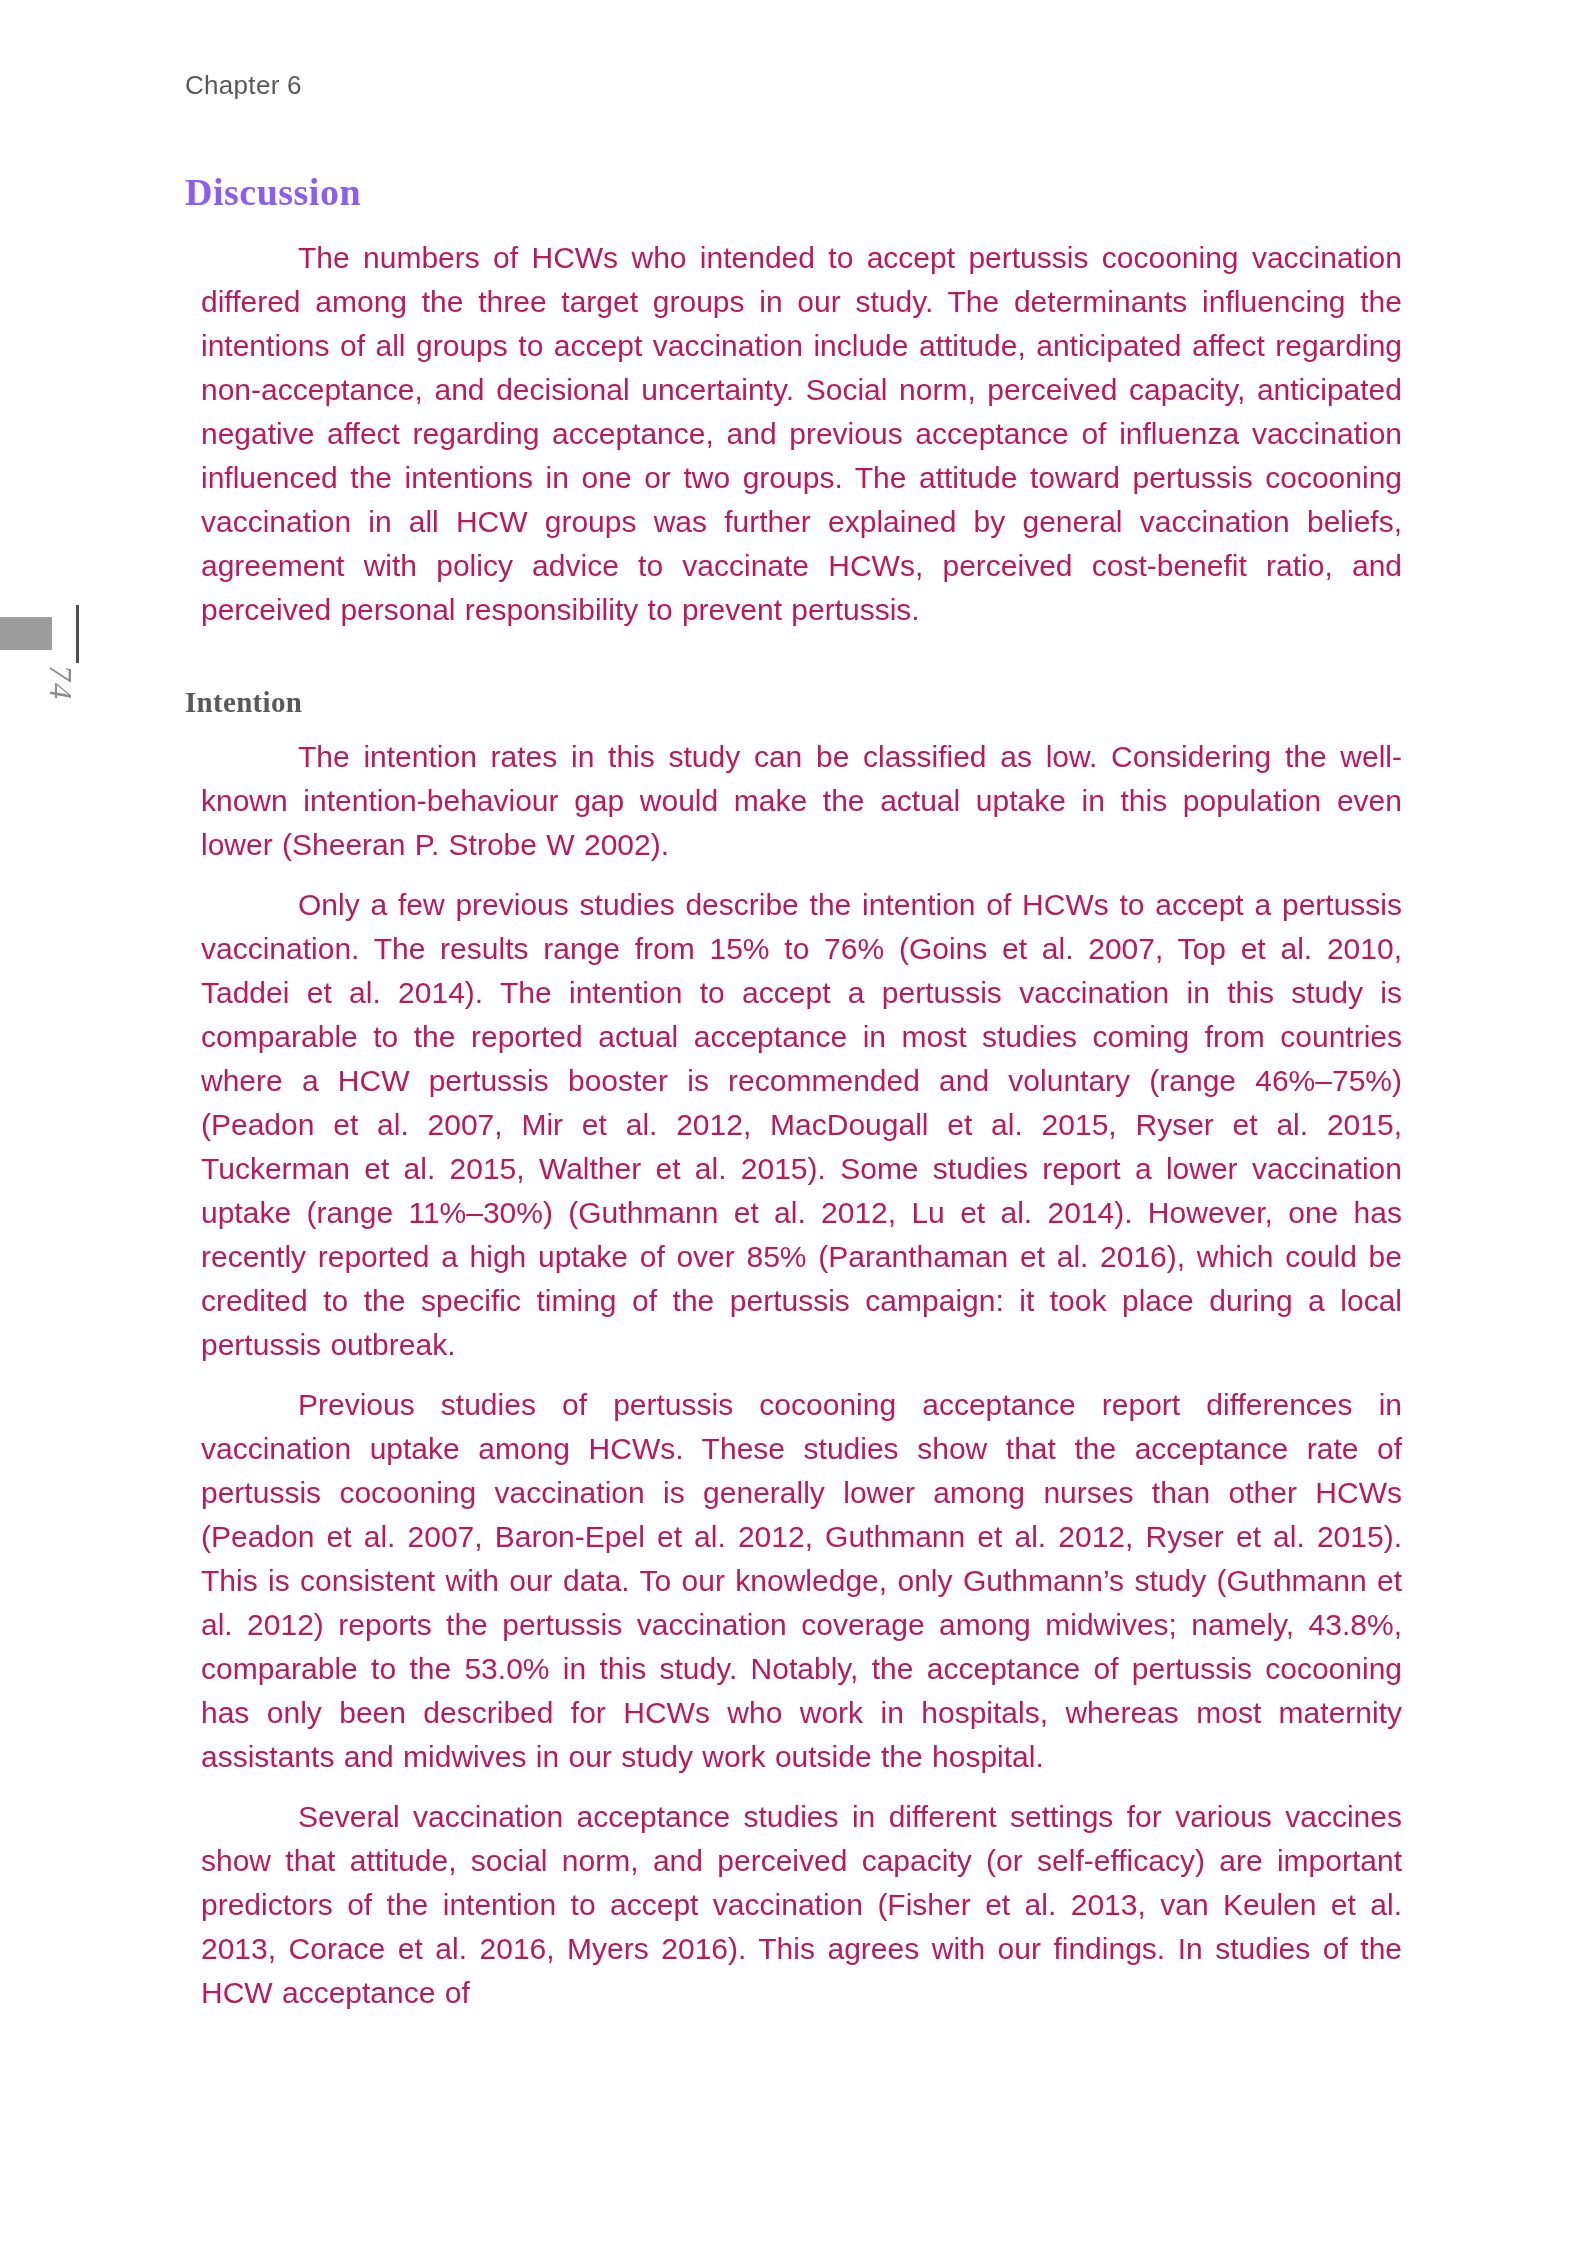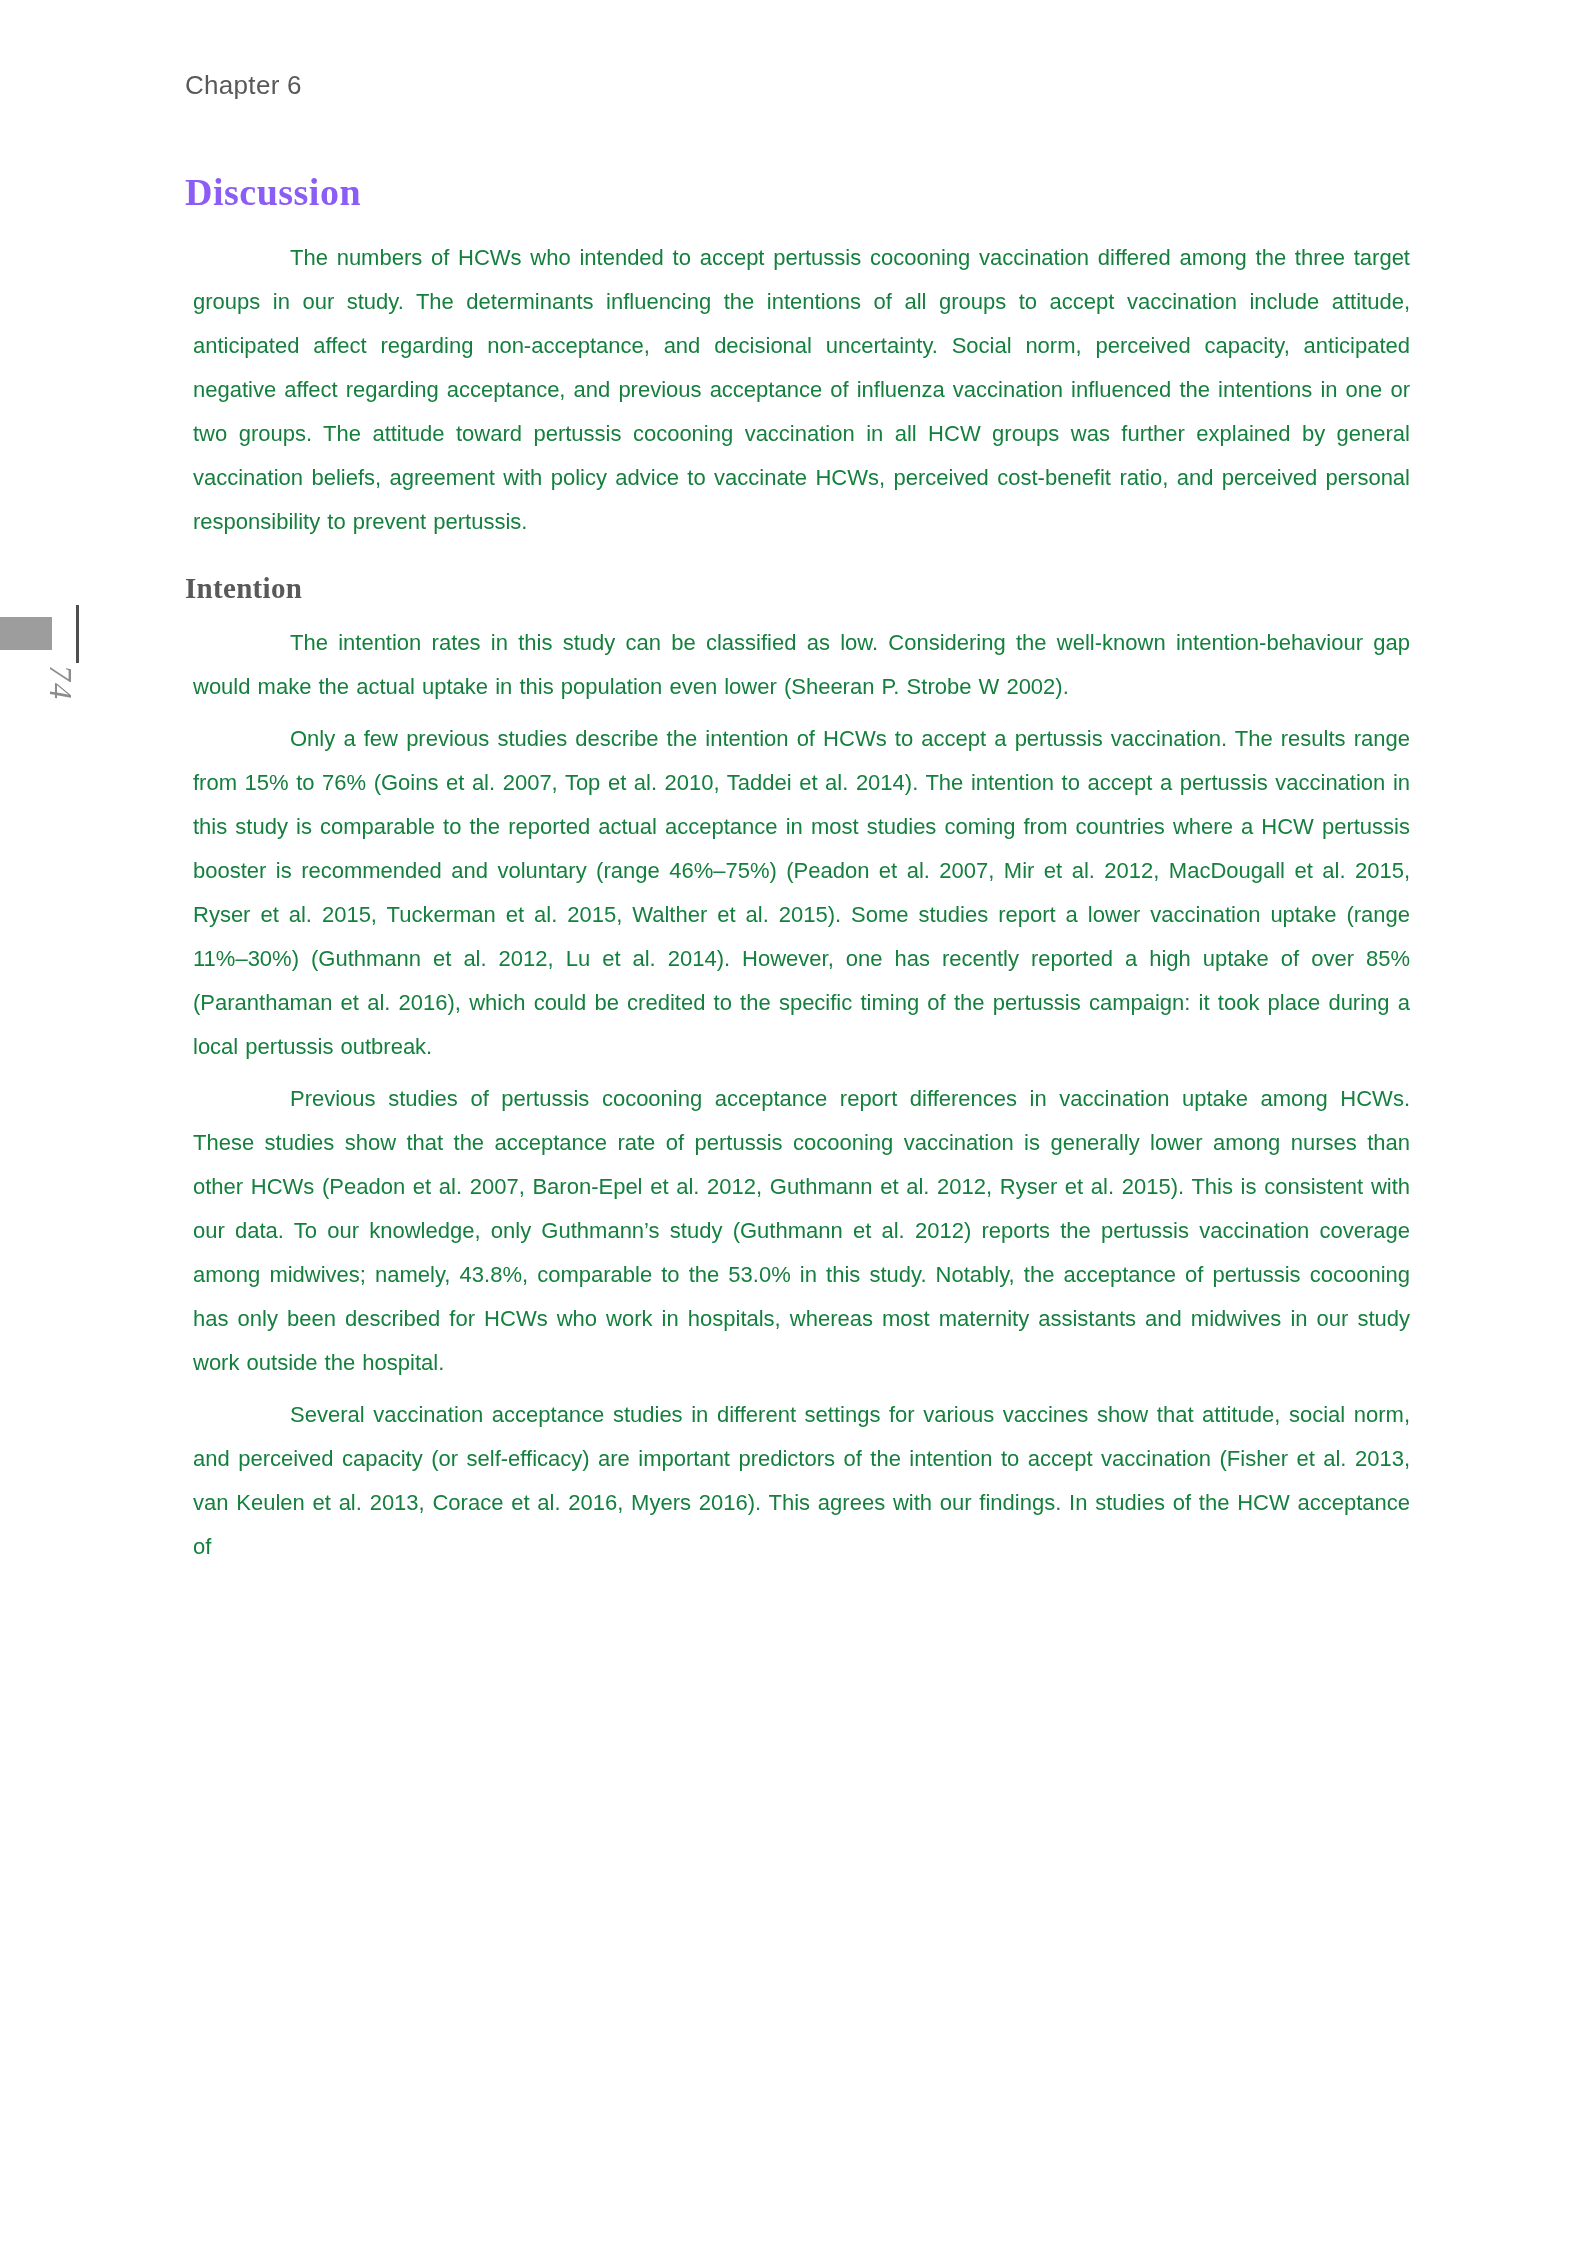--- a/index.html
+++ b/index.html
@@ -66,30 +66,30 @@
     font-size: 38px;
     color: #8b5cf6;
     margin: 0 0 22px 0;
     letter-spacing: 0.5px;
   }
   .sub-heading {
     font-family: "Liberation Serif", serif;
     font-weight: bold;
     font-size: 29px;
     color: #595959;
-    margin: 28px 0 16px 0;
+    margin: 54px 0 16px 0;
     letter-spacing: 0.3px;
   }
   p.body-para {
-    font-size: 22px;
+    font-size: 30px;
     line-height: 44px;
     text-align: justify;
-    margin: 8px;
+    margin: 16px;
     text-indent: 97px;
-    color: #15803d;
+    color: #be185d;
     word-spacing: 1px;
   }
 </style>
 </head>
 <body>
 
 <div class="page">
 
   <div class="chapter-header">Chapter 6</div>
 

